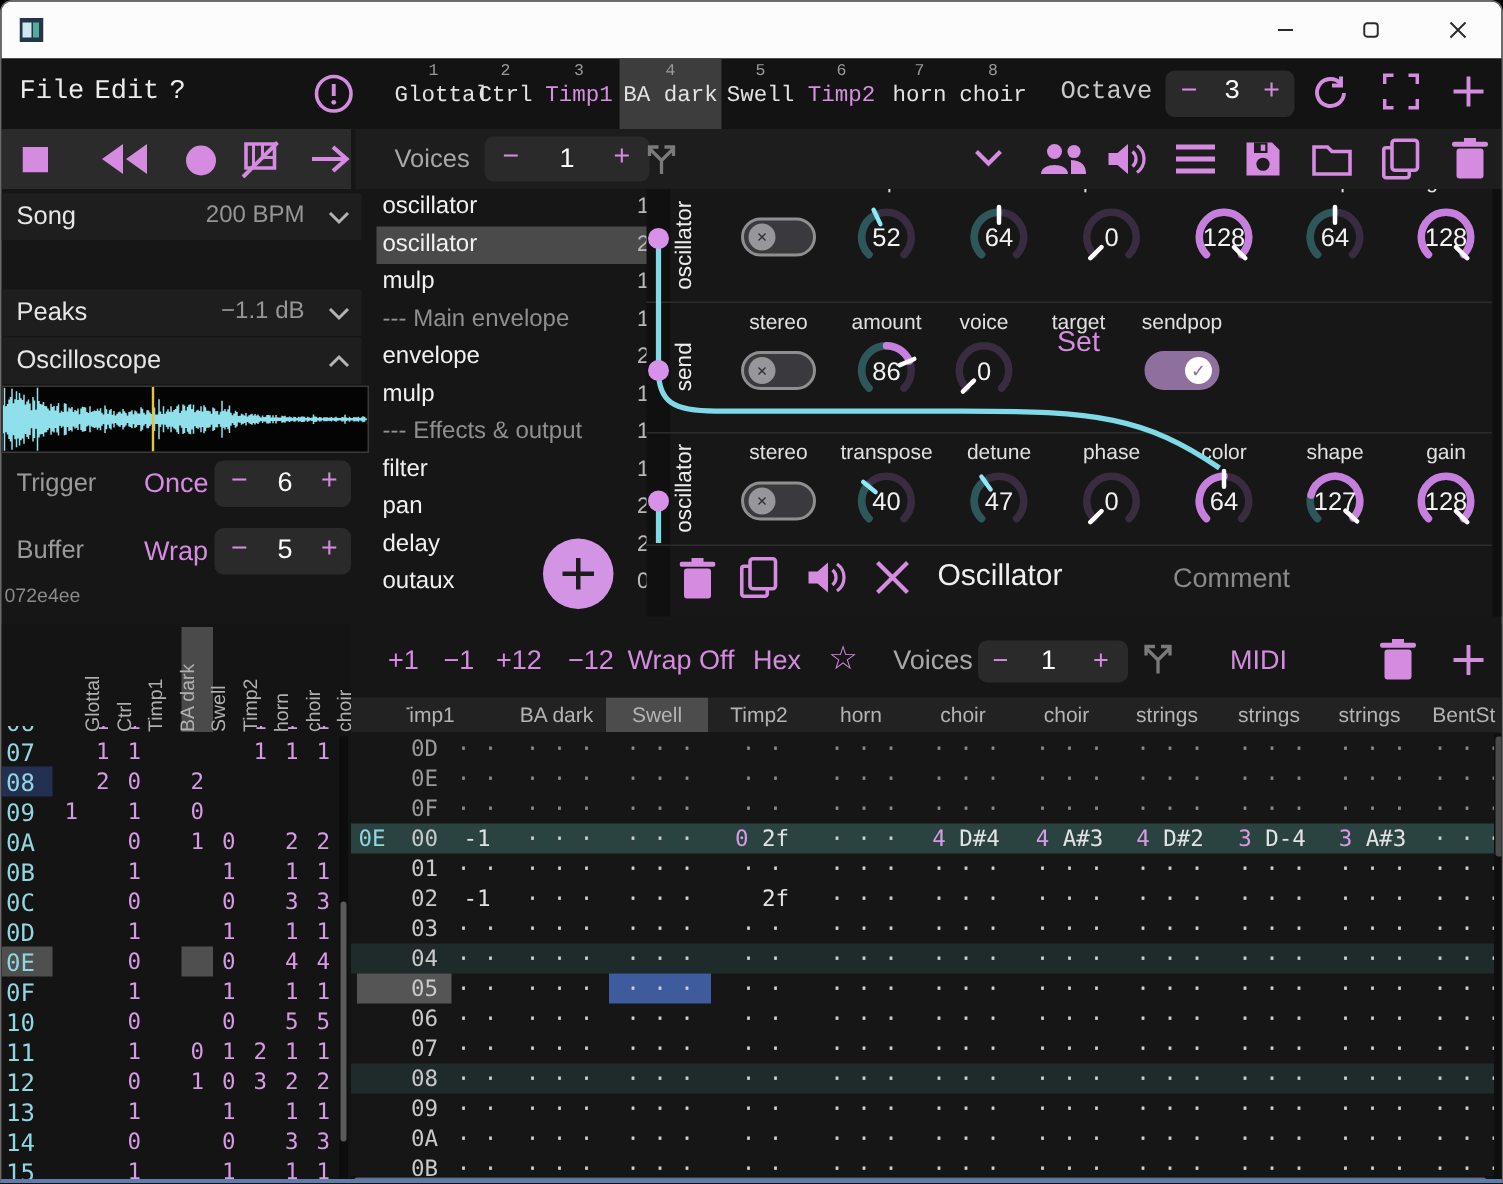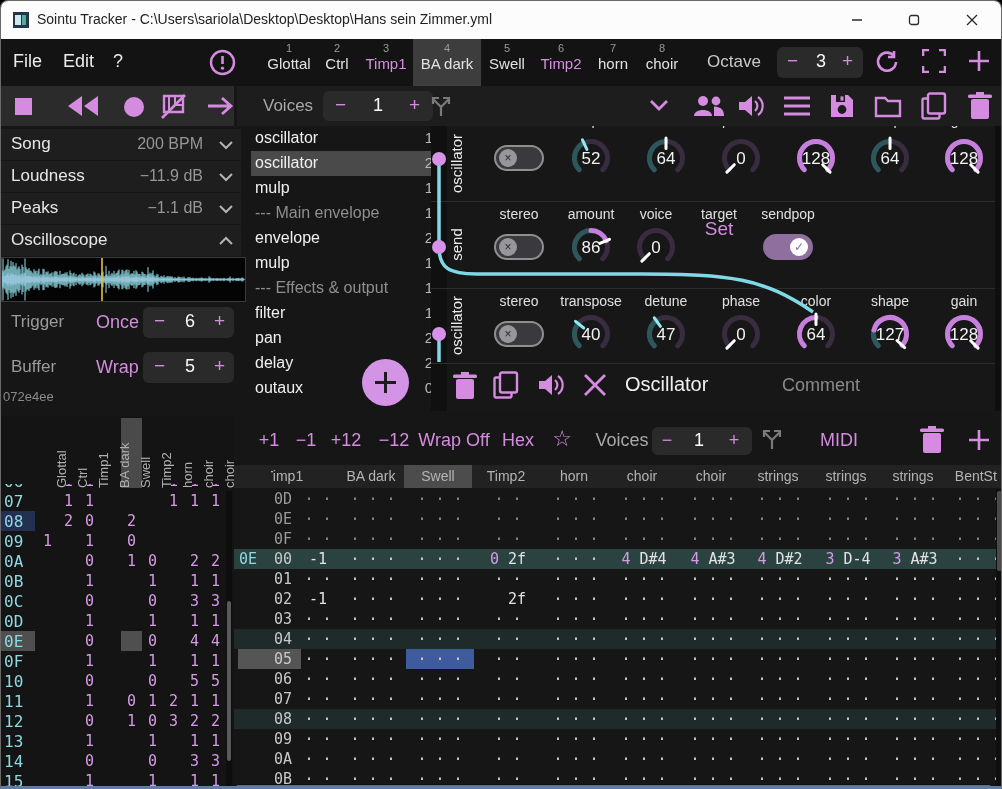--- a/index.html
+++ b/index.html
@@ -9,21 +9,21 @@
     background:#161616;border:1px solid #6a6a6a;border-bottom:3px solid #5f7da8;
     border-radius:8px 8px 0 0;
     font-family:"Liberation Sans",sans-serif;
   }
   .abs{position:absolute;}
   
   #titlebar{left:0;top:0;width:1000px;height:38px;background:#fcfcfc;color:#1c1c1c;}
   #titlebar .title{position:absolute;left:36px;top:10px;font-size:14px;color:#222;white-space:nowrap;}
   .winbtn{position:absolute;top:0;width:46px;height:38px;display:flex;align-items:center;justify-content:center;color:#2a2a2a;}
   
-  #menubar{left:0;top:38px;width:1000px;height:47px;background:#131313;}
+  #menubar{left:0;top:38px;width:1000px;height:47px;background:#131313;font-family:Liberation Mono, monospace;}
   .menuitem{position:absolute;top:12px;font-size:18px;color:#ececec;}
   
   .tab{position:absolute;top:0;height:47px;text-align:center;color:#e2e2e2;}
   .tab .num{font-size:11px;color:#9a9a9a;margin-top:3px;}
   .tab .nm{font-size:15px;margin-top:1px;white-space:nowrap;}
   .tab.pink .nm{color:#d78fe2;}
   .tab.sel{background:#3d3d3d;}
   .stepbox{position:absolute;background:#2a2a2a;border-radius:6px;}
   .steptxt{position:absolute;font-size:19px;color:#d48be0;}
   .stepval{position:absolute;font-size:18px;color:#fafafa;}
@@ -90,21 +90,20 @@
 <body>
 
 <div id="window">
 
   <div class="abs" id="titlebar">
     <svg class="abs" style="left:12px;top:11px" width="16" height="16">
       <rect x="0" y="0" width="16" height="16" fill="#223648"></rect>
       <rect x="2" y="3" width="6" height="10" fill="#cfe8ef"></rect>
       <rect x="9" y="3" width="4" height="10" fill="#4fae9b"></rect>
     </svg>
-    <span class="title">Sointu Tracker - C:\Users\sariola\Desktop\Desktop\Hans sein Zimmer.yml</span>
     <div class="winbtn" style="left:833px">
       <svg width="12" height="12">
           <line x1="1" y1="6" x2="11" y2="6" stroke="#2a2a2a" stroke-width="1.4"></line>
         </svg>
     </div>
     <div class="winbtn" style="left:890px">
       <svg width="12" height="12">
           <rect x="1.5" y="1.5" width="9" height="9" fill="none" stroke="#2a2a2a" stroke-width="1.3" rx="2"></rect>
         </svg>
     </div>
@@ -236,27 +235,20 @@
     <svg class="abs" style="left:731px;top:6px" width="24" height="28">
       <rect x="3" y="7" width="18" height="20" rx="2" fill="#d48be0"></rect>
       <rect x="0" y="2.5" width="24" height="3.4" rx="1.5" fill="#d48be0"></rect>
         <rect x="8" y="0" width="8" height="3" fill="#d48be0"></rect>
     </svg>
   </div>
 
   <div class="lrow" style="top:128px">
     <span class="lab">Song</span>
     <span class="val">200 BPM</span>
-    <svg class="chev">
-        <path d="M1,2 L7,8 L13,2" fill="none" stroke="#b4b4b4" stroke-width="2"></path>
-      </svg>
-  </div>
-  <div class="lrow" style="top:160px">
-    <span class="lab">Loudness</span>
-    <span class="val">−11.9 dB</span>
     <svg class="chev">
         <path d="M1,2 L7,8 L13,2" fill="none" stroke="#b4b4b4" stroke-width="2"></path>
       </svg>
   </div>
   <div class="lrow" style="top:192px">
     <span class="lab">Peaks</span>
     <span class="val">−1.1 dB</span>
     <svg class="chev">
         <path d="M1,2 L7,8 L13,2" fill="none" stroke="#b4b4b4" stroke-width="2"></path>
       </svg>

